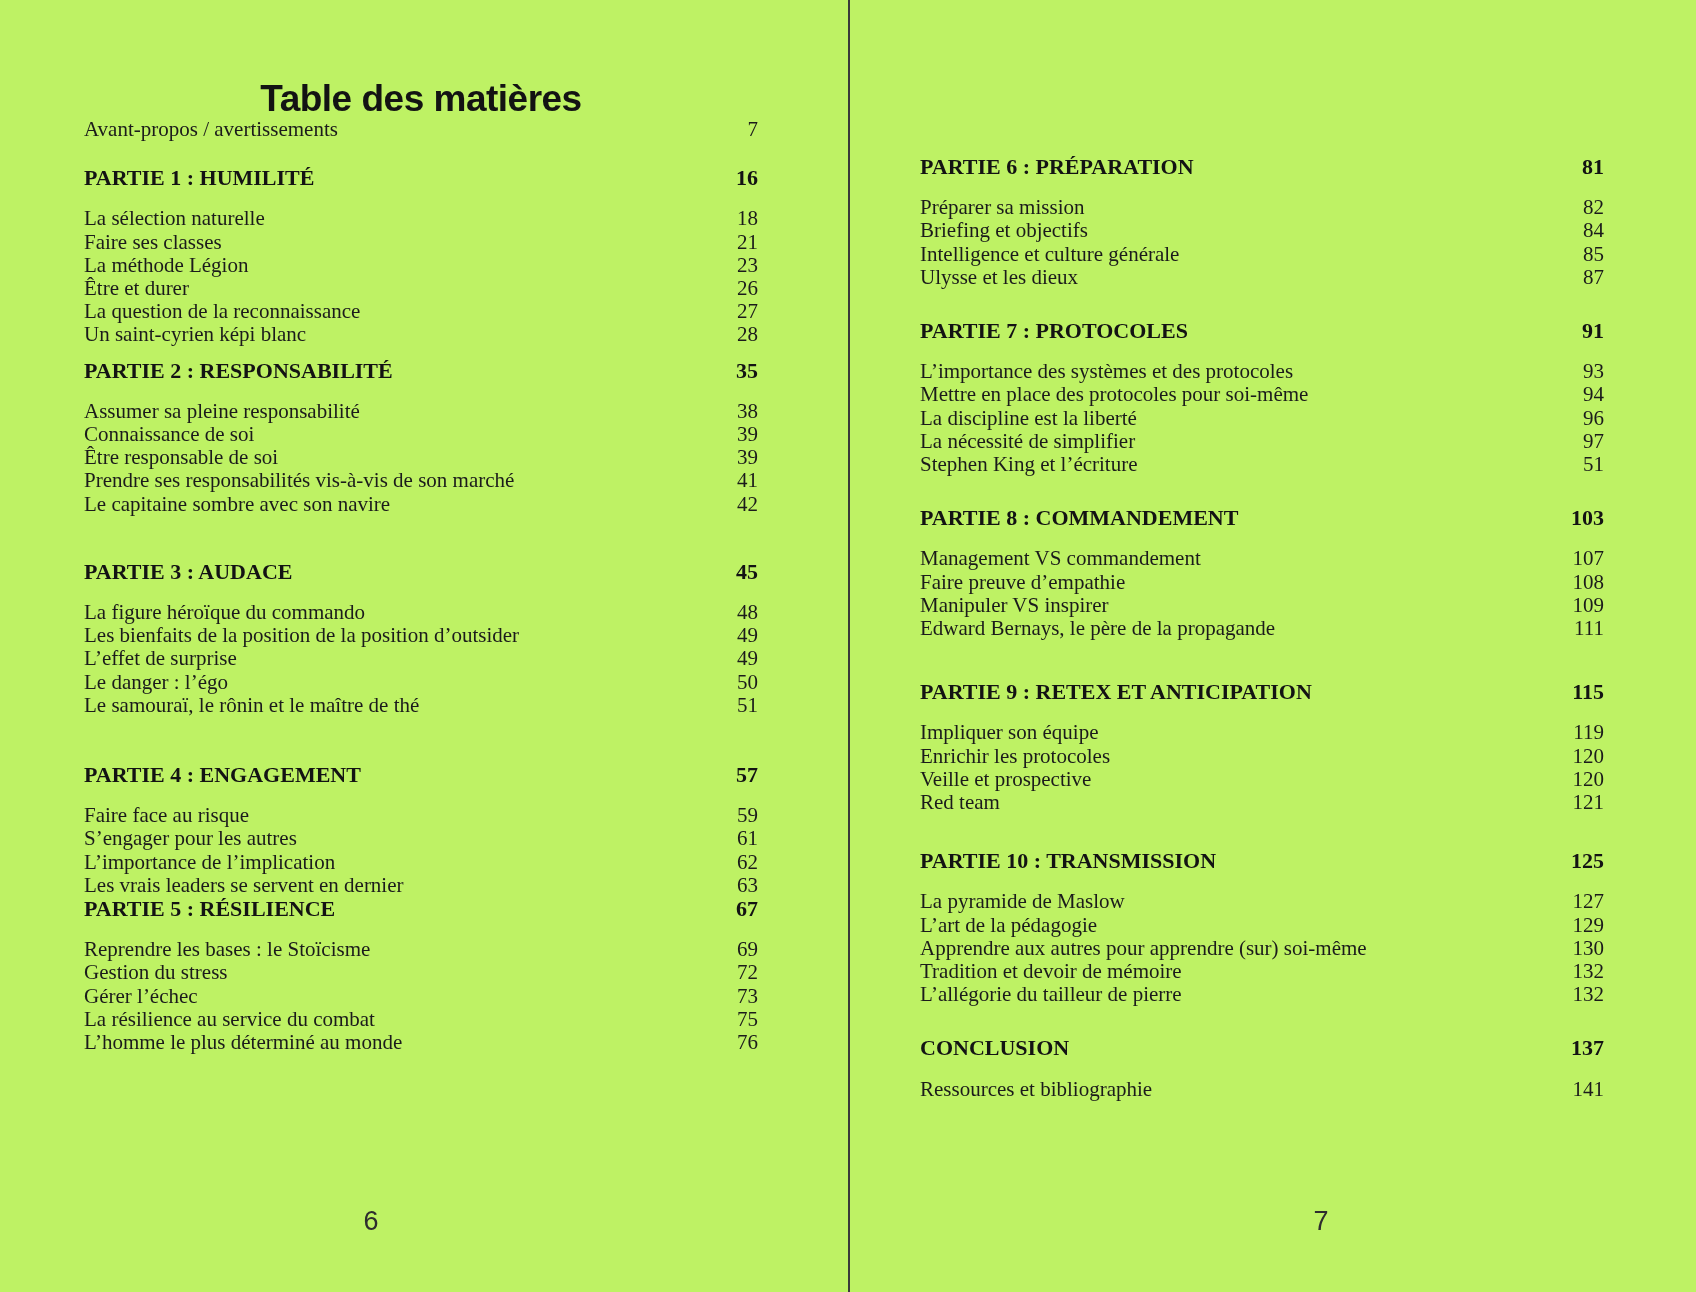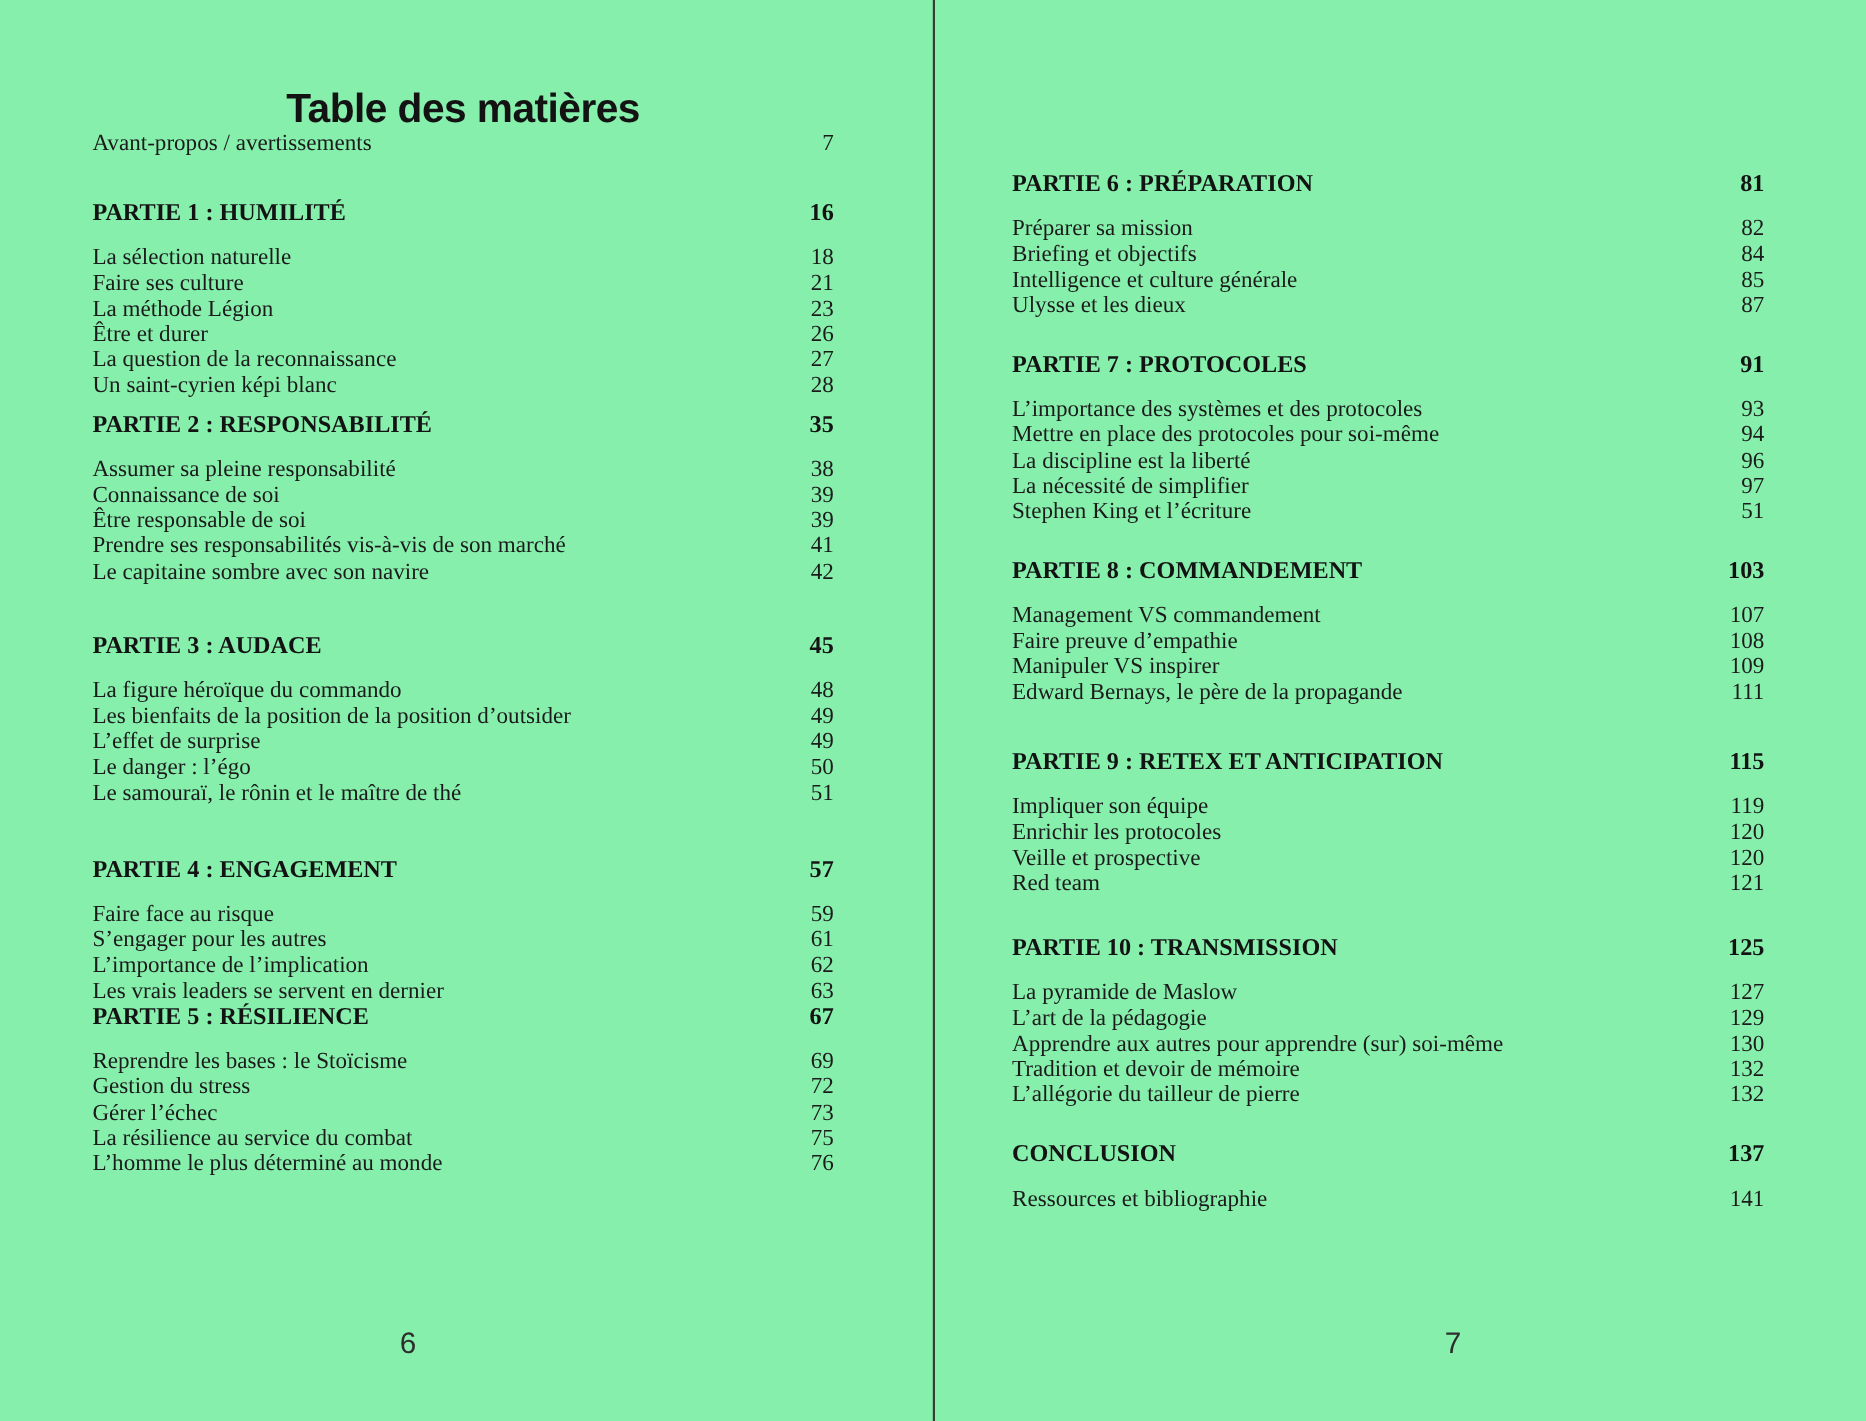--- a/index.html
+++ b/index.html
@@ -1,33 +1,33 @@
 <!DOCTYPE html>
 <html><head>
 <meta charset="utf-8">
 <style>
   *{margin:0;padding:0;box-sizing:border-box}
   html,body{width:1696px;height:1292px}
   body{background:#ffffff;font-family:"Liberation Serif",serif;color:#1b1b1b;-webkit-font-smoothing:antialiased}
-  .spread{position:relative;width:1696px;height:1292px;background:#86efac;overflow:hidden}
+  .spread{position:relative;width:1696px;height:1292px;background:#bef264;overflow:hidden}
   .divider{position:absolute;left:848px;top:0;width:2px;height:1292px;background:#3a3a3a}
   .page{position:absolute;top:0;height:100%}
   .page.left{left:84px;width:674px}
   .page.right{left:920px;width:684px}
   .title{position:absolute;top:78px;left:0;width:100%;text-align:center;
          font-family:"Liberation Sans",sans-serif;font-weight:700;font-size:37px;
          letter-spacing:-0.5px;color:#131313}
   .toc .row{display:flex;justify-content:space-between;align-items:baseline;line-height:23.2px}
   .row .lbl,.row .num{font-size:21px;white-space:nowrap}
   .row .num{text-align:right}
   .row.heading .lbl,.row.heading .num{font-weight:700;font-size:22px;color:#131313}
   .left .toc{padding-top:118px}
   .right .toc{padding-top:155px}
   .sec .entries{margin-top:18px}
-  .left .sec-1{margin-top:40px}
+  .left .sec-1{margin-top:25px}
   .left .sec-2{margin-top:12px}
   .left .sec-3{margin-top:44px}
   .left .sec-4{margin-top:46px}
   .left .sec-5{}
   .right .sec-1{margin-top:0}
   .right .sec-2{margin-top:30px}
   .right .sec-3{margin-top:30px}
   .right .sec-4{margin-top:40px}
   .right .sec-5{margin-top:35px}
   .right .sec-6{margin-top:30px}
@@ -52,21 +52,21 @@
           <div class="row heading">
             <span class="lbl">PARTIE 1 : HUMILITÉ</span>
             <span class="num">16</span>
           </div>
           <div class="entries">
             <div class="row entry">
               <span class="lbl">La sélection naturelle</span>
               <span class="num">18</span>
             </div>
             <div class="row entry">
-              <span class="lbl">Faire ses culture</span>
+              <span class="lbl">Faire ses classes</span>
               <span class="num">21</span>
             </div>
             <div class="row entry">
               <span class="lbl">La méthode Légion</span>
               <span class="num">23</span>
             </div>
             <div class="row entry">
               <span class="lbl">Être et durer</span>
               <span class="num">26</span>
             </div>

